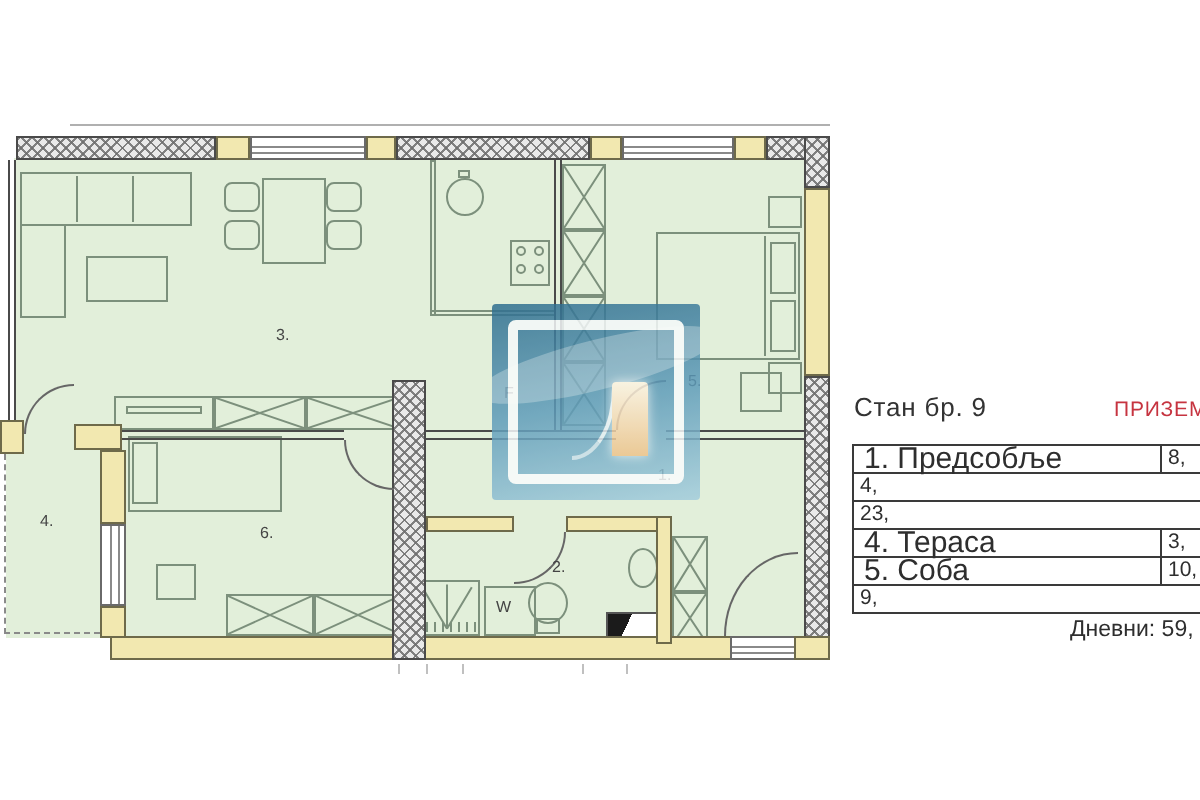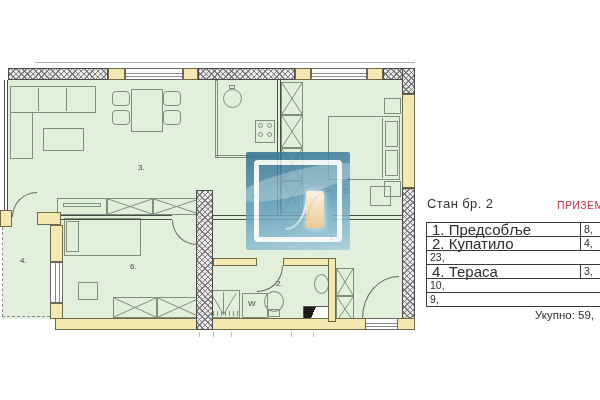--- a/index.html
+++ b/index.html
@@ -231,41 +231,41 @@
     <span class="rlabel" style="left: 276px; top: 279px;">2.</span>
     <span class="rlabel" style="left: 138px; top: 163px;">3.</span>
     <span class="rlabel" style="left: 20px; top: 256px;">4.</span>
     <span class="rlabel" style="left: 344px; top: 186px;">5.</span>
     <span class="rlabel" style="left: 130px; top: 262px;">6.</span>
     <span class="rlabel" style="left: 248px; top: 299px;">W</span>
     <span class="rlabel" style="left: 252px; top: 192px;">F</span>
   </div>
 
 <div class="abs panel">
-  <div class="ptitle">Стан бр. 2</div>
+  <div class="ptitle">Стан бр. 9</div>
   <div class="pfloor">ПРИЗЕМЉЕ</div>
   <div class="pgrid">
     <div>
         <div class="prow">
           <div class="pname">1. Предсобље</div>
           <div class="pval">8,</div>
         </div>
         <div class="prow">
-          <div class="pname">2. Купатило</div>
           <div class="pval">4,</div>
         </div>
         <div class="prow">
           <div class="pval">23,</div>
         </div>
         <div class="prow">
           <div class="pname">4. Тераса</div>
           <div class="pval">3,</div>
         </div>
         <div class="prow">
+          <div class="pname">5. Соба</div>
           <div class="pval">10,</div>
         </div>
         <div class="prow">
           <div class="pval">9,</div>
         </div>
       </div>
   </div>
-  <div class="ptotal">Укупно: 59,</div>
+  <div class="ptotal">Дневни: 59,</div>
 </div>
 
 </body></html>

